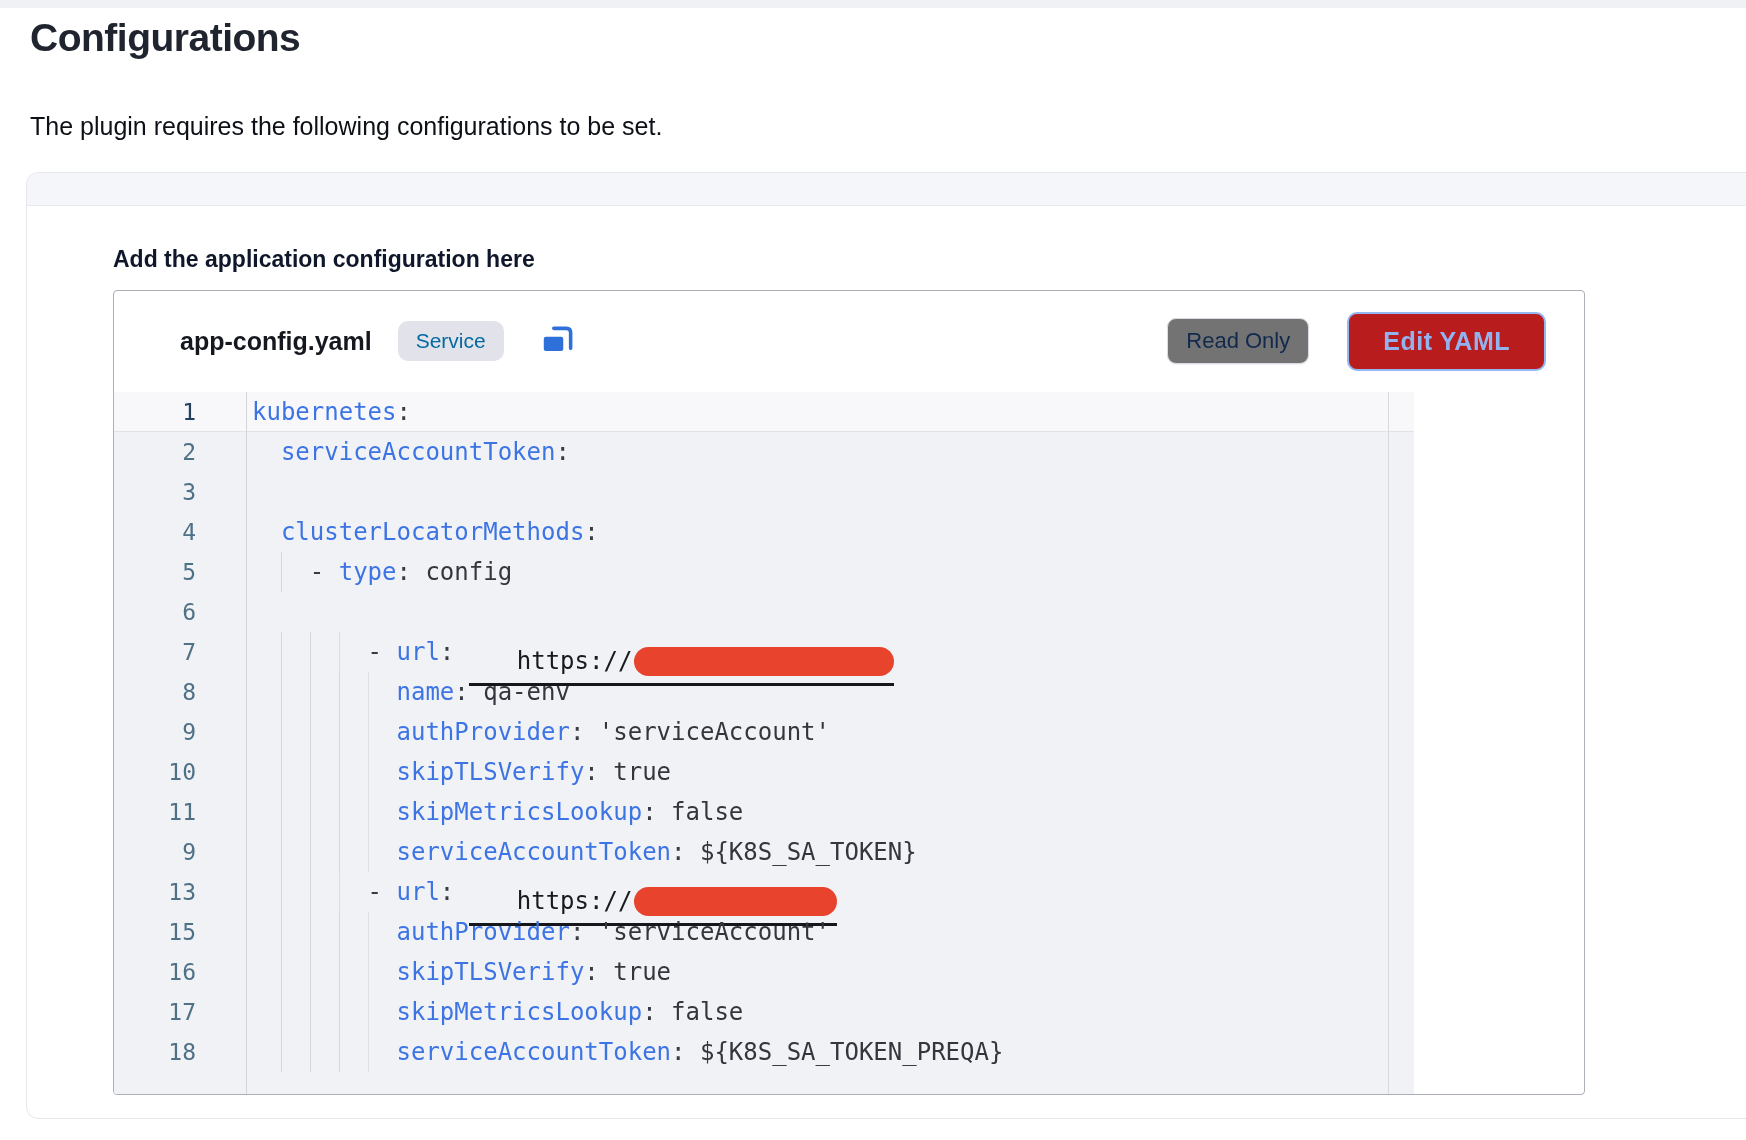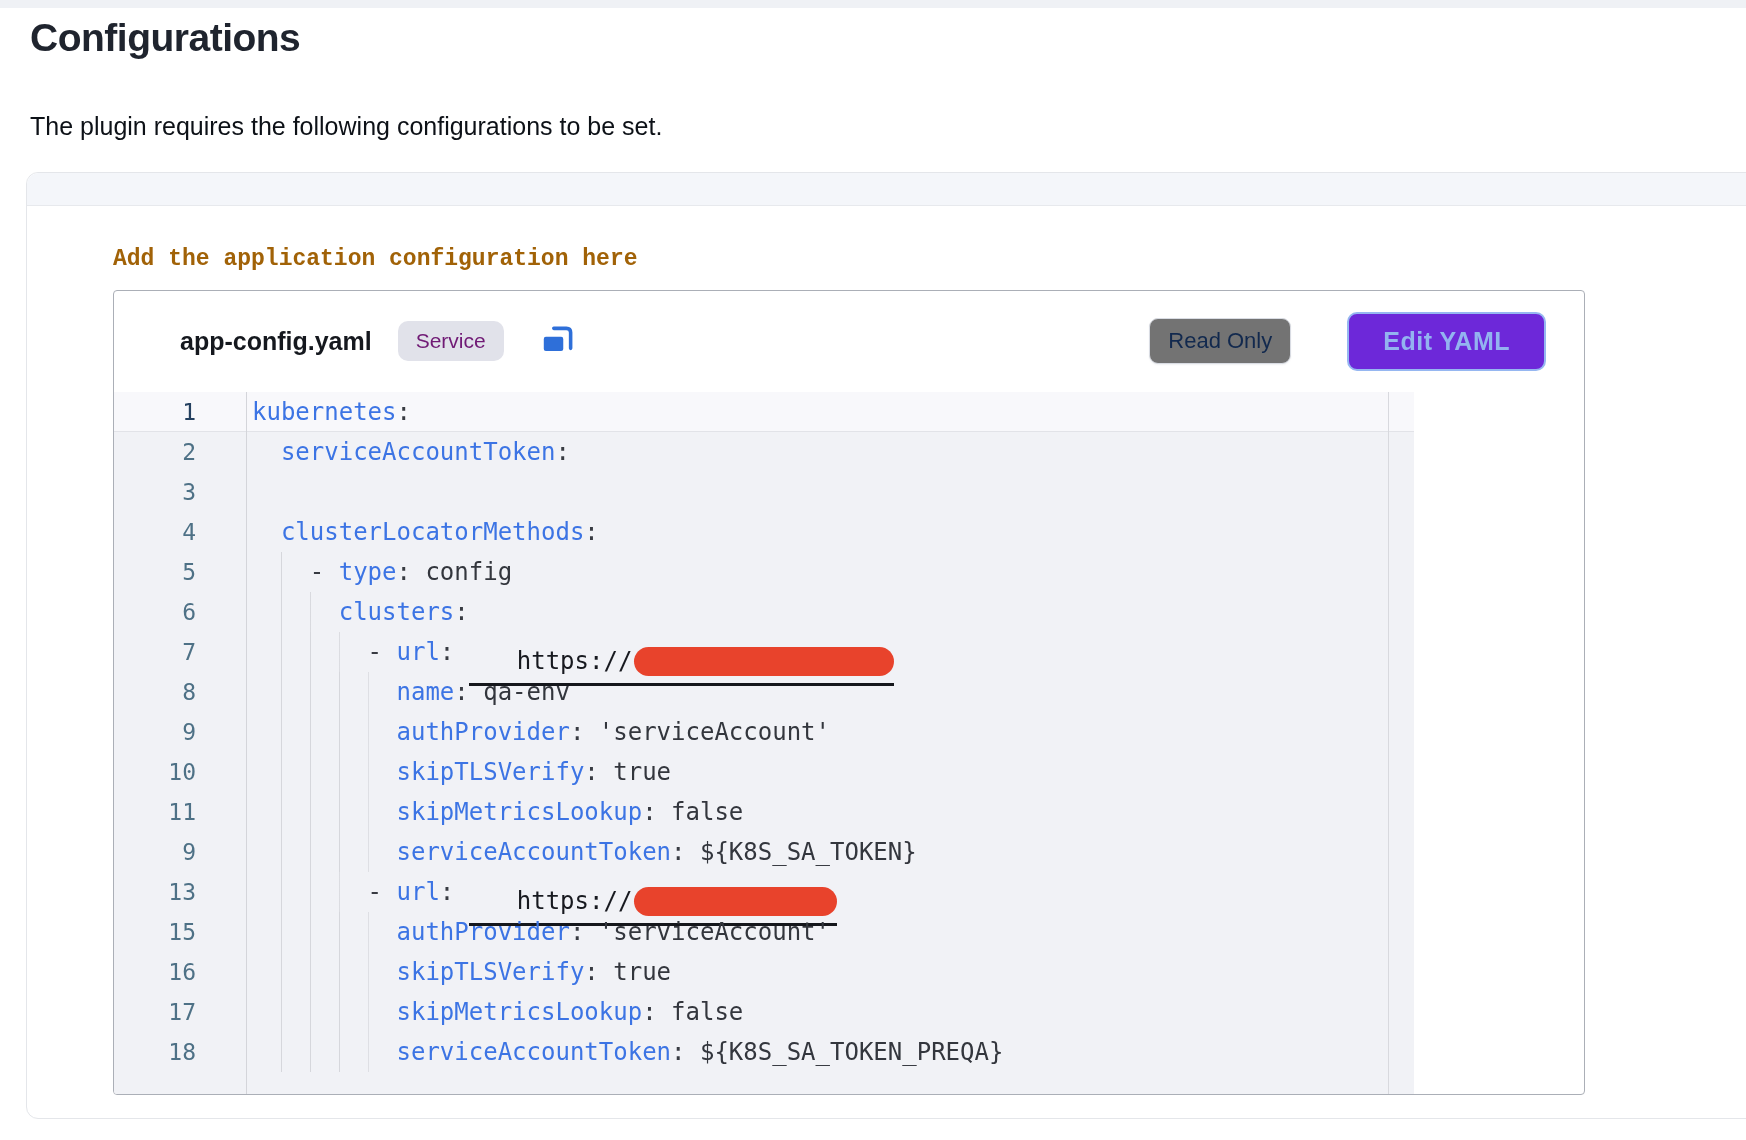--- a/index.html
+++ b/index.html
@@ -9,40 +9,40 @@
   }
   .topband{position:absolute;left:0;top:0;width:1746px;height:8px;background:#eff1f5;}
   .h1{position:absolute;left:30px;top:16px;font-size:39px;font-weight:700;color:#1f242e;letter-spacing:-0.5px;}
   .intro{position:absolute;left:30px;top:112px;font-size:25px;color:#0d1117;}
   
   .card{
     position:absolute;left:26px;top:172px;width:1736px;height:945px;
     background:#ffffff;border:1px solid #e4e6ea;border-radius:12px;
   }
   .card-strip{height:32px;background:#f4f6fa;border-bottom:1px solid #e7e9ed;border-radius:12px 12px 0 0;}
-  .note{position:absolute;left:113px;top:246px;font-size:23px;font-weight:700;color:#a16207;font-family:Liberation Mono, monospace;}
+  .note{position:absolute;left:113px;top:246px;font-size:23px;font-weight:700;color:#0f172a;}
   
   .panel{
     position:absolute;left:113px;top:290px;width:1472px;height:805px;
     background:#ffffff;border:1.5px solid #abafb7;border-radius:4px;overflow:hidden;box-sizing:border-box;
   }
   .panel-header{height:100px;display:flex;align-items:center;padding:0 38px 0 66px;}
   .fname{font-size:25px;font-weight:700;color:#15181e;}
   .badge{
-    margin-left:26px;background:#e1e2ea;color:#701a75;font-size:21px;
+    margin-left:26px;background:#e1e2ea;color:#0369a1;font-size:21px;
     padding:8px 18px;border-radius:10px;white-space:nowrap;
   }
   .copybtn{margin-left:32px;width:44px;height:42px;background:none;border:none;padding:0;cursor:pointer;display:flex;align-items:center;}
   .btn-readonly{
     margin-left:auto;background:#737373;border:1px solid #d9dce3;border-radius:9px;
     color:#12294e;font-size:22px;font-family:"Liberation Sans",sans-serif;
     padding:9px 18px;box-shadow:0 1px 2px rgba(20,30,60,.06);cursor:default;
   }
   .btn-edit{
-    margin-left:56px;background:#6d28d9;border:2px solid #96b7f1;border-radius:10px;
+    margin-left:38px;background:#b91c1c;border:2px solid #96b7f1;border-radius:10px;
     color:#93b3f0;font-size:25px;font-weight:700;letter-spacing:.5px;
     font-family:"Liberation Sans",sans-serif;padding:13px 34px;cursor:pointer;
   }
   
   .code{
     position:absolute;left:0;top:101px;width:1300px;bottom:0;
     background:#f1f2f6;overflow:hidden;
     font-family:"DejaVu Sans Mono",monospace;font-size:24px;
   }
   .gutline{position:absolute;left:132px;top:0;bottom:0;width:1px;background:#d4d5da;z-index:3;}
@@ -114,21 +114,20 @@
       <div class="line">
         <div class="gut">4</div>
         <div class="txt"><span class="p">  </span><span class="key">clusterLocatorMethods</span><span class="p">:</span></div>
       </div>
       <div class="line">
         <div class="gut">5</div>
         <div class="txt" style="background-size: calc(0ch + 1px) 100%;"><span class="p">    - </span><span class="key">type</span><span class="p">: </span><span class="val">config</span></div>
       </div>
       <div class="line">
         <div class="gut">6</div>
-        <div class="txt" style="background-size: calc(2ch + 1px) 100%;"><span class="p">      </span><span class="key">clusters</span><span class="p">:</span></div>
       </div>
       <div class="line">
         <div class="gut">7</div>
         <div class="txt" style="background-size: calc(4ch + 1px) 100%;"><span class="p">        - </span><span class="key">url</span><span class="p">: </span><span class="urlwrap"><span class="urltext">https://</span><span class="redact" style="width: 18ch;"></span></span></div>
       </div>
       <div class="line">
         <div class="gut">8</div>
         <div class="txt" style="background-size: calc(6ch + 1px) 100%;"><span class="p">          </span><span class="key">name</span><span class="p">: </span><span class="val">qa-env</span></div>
       </div>
       <div class="line">

